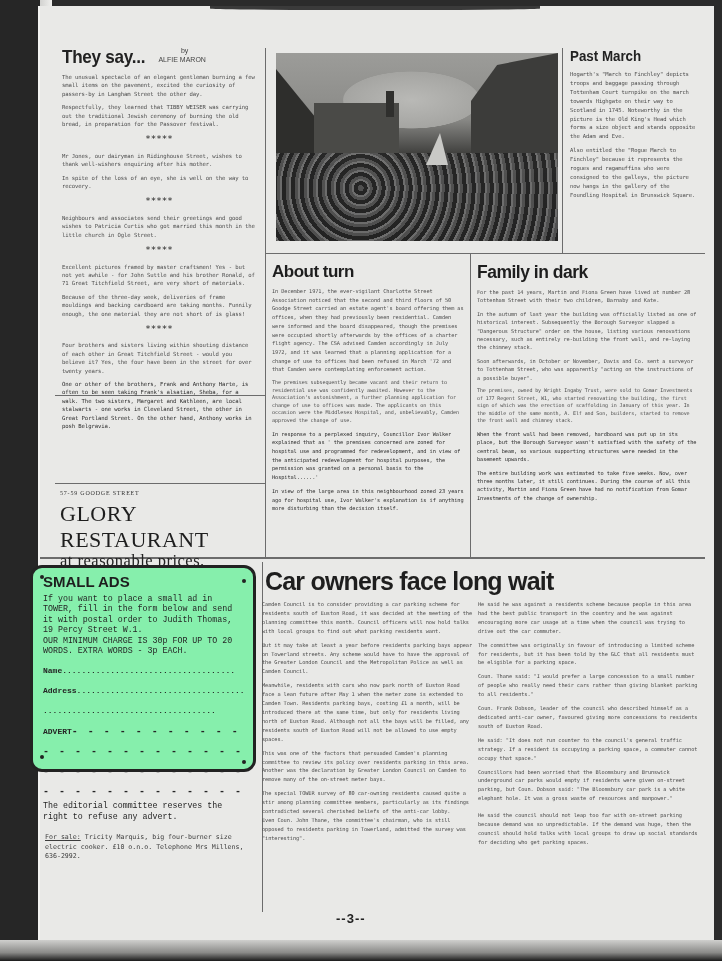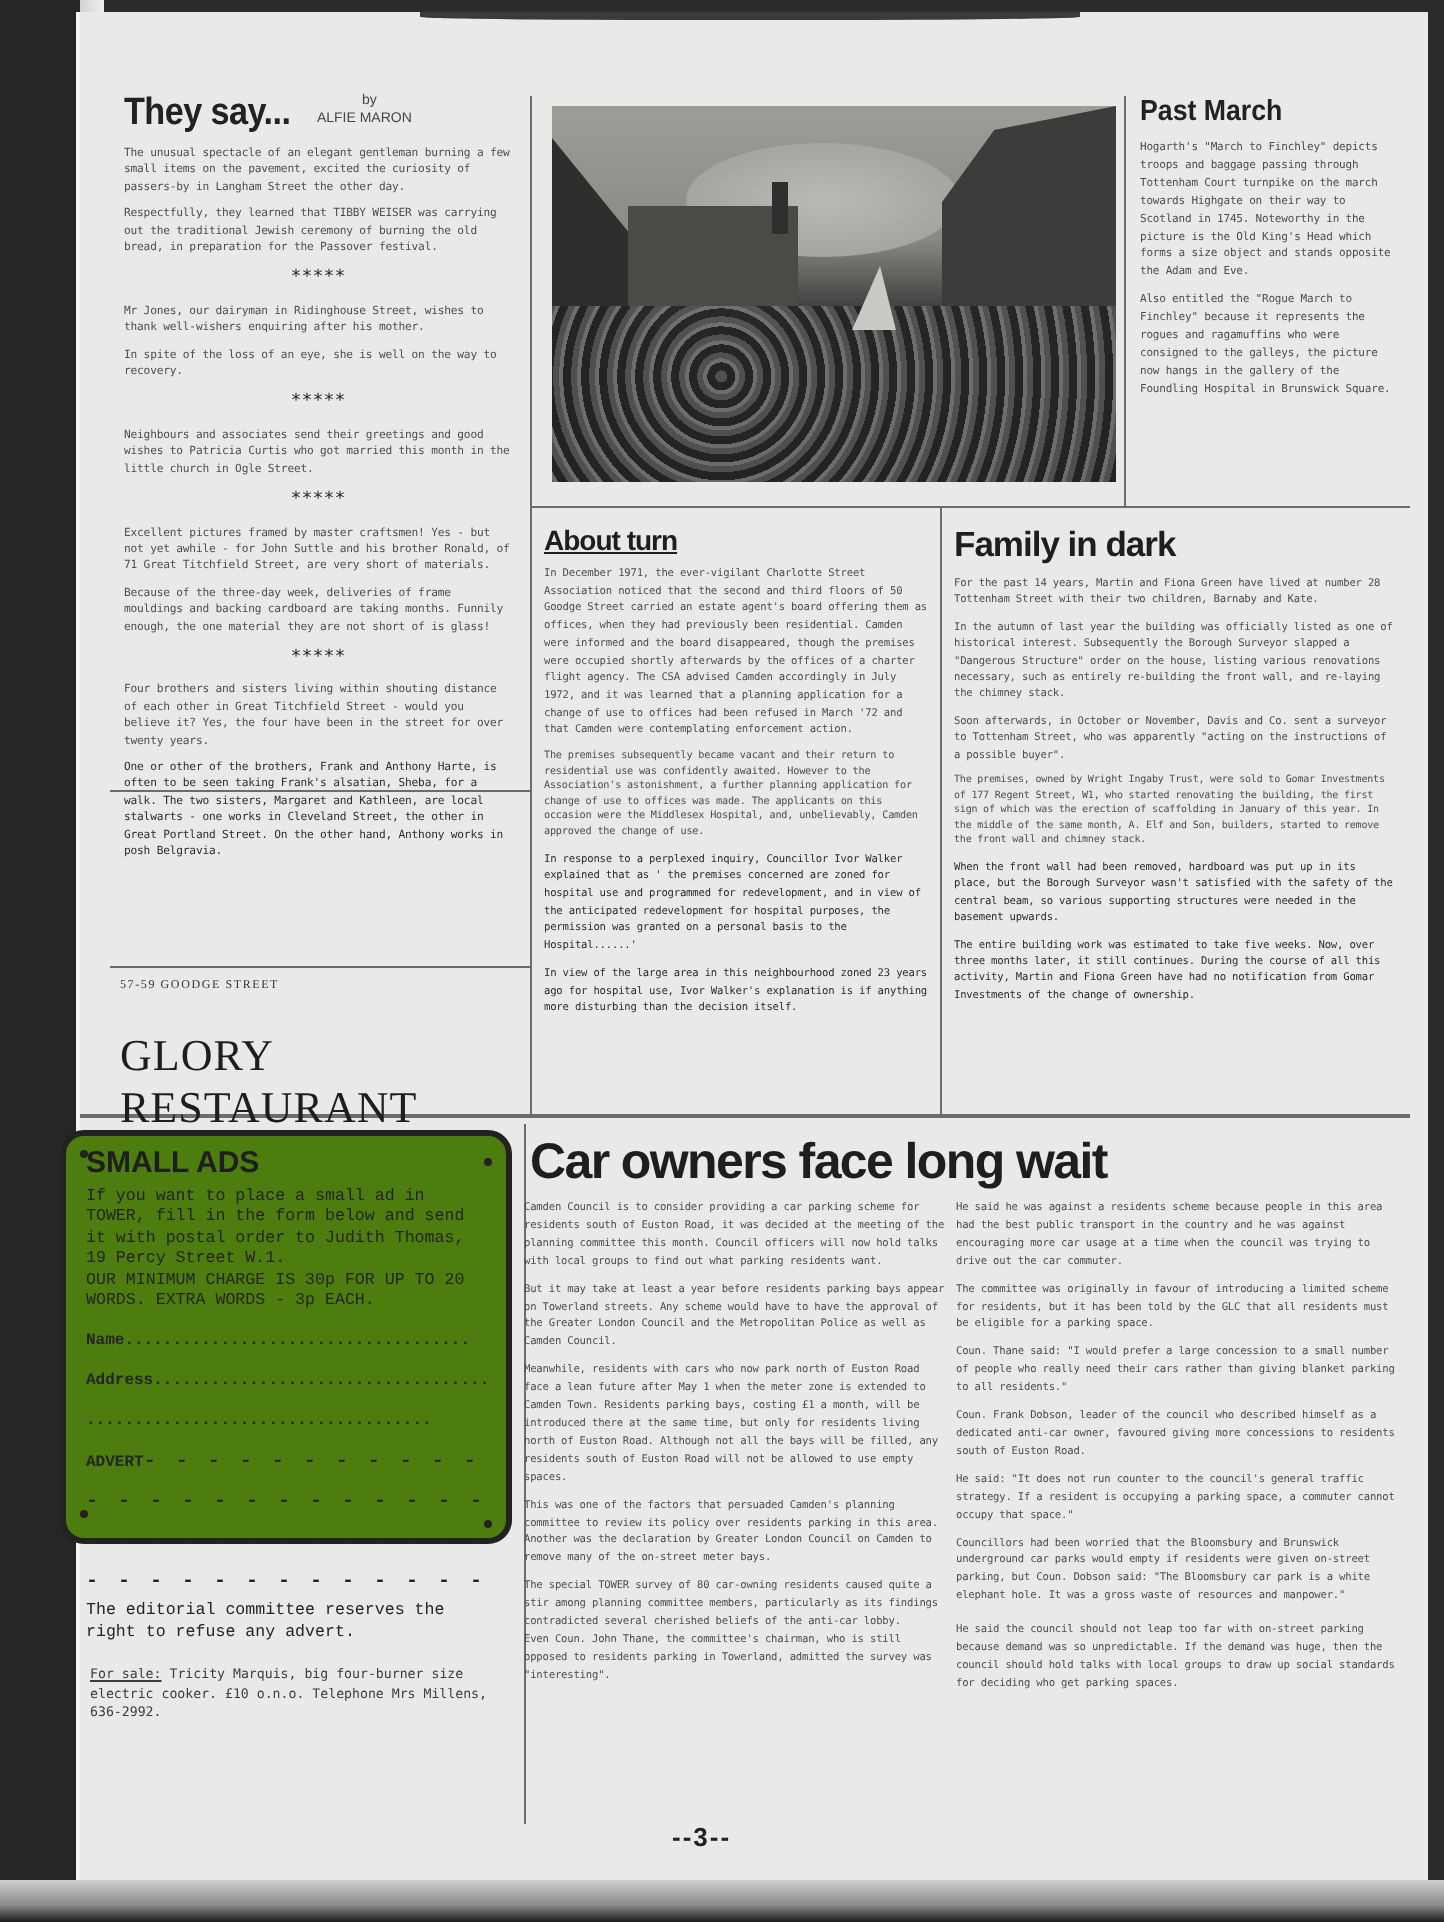--- a/index.html
+++ b/index.html
@@ -49,21 +49,21 @@
   .photo .crowd { position:absolute; left:0; top:100px; width:282px; height:88px;
     background: repeating-radial-gradient(circle at 30% 40%, #555 0 3px, #222 3px 7px, #777 7px 9px); opacity:.85; }
   .photo .flag { position:absolute; left:150px; top:80px; width:0; height:0; border-left:14px solid transparent; border-right:8px solid transparent; border-bottom:32px solid #c9c9c6; }
 
   .glory-label { font-family: "Liberation Serif", serif; font-size: 6px; letter-spacing: 0.8px; color: #333; }
   .glory-title { font-family: "Liberation Serif", serif; font-size: 22px; color: #1e1e1e; letter-spacing: 0.5px; }
   .glory-sub { font-family: "Liberation Serif", serif; font-size: 16.5px; line-height: 15px; color: #222; letter-spacing: 0.5px; }
 
   .smallads-box {
     position: absolute; left: 30px; top: 565px; width: 226px; height: 207px;
-    border: 3px solid #222; border-radius: 12px; background: #4d7c0f;
+    border: 3px solid #222; border-radius: 12px; background: #86efac;
   }
   .sa-dot { position:absolute; width:4px; height:4px; border-radius:50%; background:#222; }
   .sa-title { font-family: "Liberation Sans", sans-serif; font-weight: 700; font-size: 15px; color: #1e1e1e; }
   .typewriter { font-family: "Liberation Mono", monospace; font-weight: 400; font-size: 8.3px; line-height: 10.4px; color: #252525; }
   .form-line { font-family: "Liberation Mono", monospace; font-weight: 700; font-size: 8px; color: #252525; white-space: nowrap; overflow: hidden; }
   .dashes { font-family: "Liberation Mono", monospace; font-weight: 700; font-size: 10px; color: #252525; letter-spacing: 2px; white-space: nowrap; overflow: hidden; }
 
   .classified { font-size: 6.6px; line-height: 9.6px; color: #3c3c3c; margin-left: 25px; }
   .classified .lbl { text-decoration: underline; }
 
@@ -107,21 +107,21 @@
     <p>Excellent pictures framed by master craftsmen! Yes - but not yet awhile - for John Suttle and his brother Ronald, of 71 Great Titchfield Street, are very short of materials.</p>
     <p>Because of the three-day week, deliveries of frame mouldings and backing cardboard are taking months. Funnily enough, the one material they are not short of is glass!</p>
     <div class="stars">*****</div>
     <p>Four brothers and sisters living within shouting distance of each other in Great Titchfield Street - would you believe it? Yes, the four have been in the street for over twenty years.</p>
     <p class="dark">One or other of the brothers, Frank and Anthony Harte, is often to be seen taking Frank's alsatian, Sheba, for a walk. The two sisters, Margaret and Kathleen, are local stalwarts - one works in Cleveland Street, the other in Great Portland Street. On the other hand, Anthony works in posh Belgravia.</p>
   </div>
 </section>
 
 <section class="abs" style="left:60px;top:490px;width:200px;">
   <div class="glory-label">57-59 GOODGE STREET</div>
-  <div class="glory-title" style="margin-top:19px;">GLORY RESTAURANT</div>
+  <div class="glory-title" style="margin-top:5px;">GLORY RESTAURANT</div>
   <div class="glory-sub">at reasonable prices.</div>
 </section>
 
 <div class="photo">
   <div class="bld-l"></div>
     <div class="bld-c"></div>
     <div class="chimney"></div>
     <div class="bld-r"></div>
   <div class="crowd"></div>
     <div class="flag"></div>
@@ -129,21 +129,21 @@
 
 <section class="abs" style="left:570px;top:48px;width:130px;">
   <h2 class="head-narrow" style="font-size:14.5px;transform:scaleX(0.92);">Past March</h2>
   <div class="body-text" style="margin-top:6px;font-size:5.5px;line-height:8.9px;">
     <p>Hogarth's "March to Finchley" depicts troops and baggage passing through Tottenham Court turnpike on the march towards Highgate on their way to Scotland in 1745. Noteworthy in the picture is the Old King's Head which forms a size object and stands opposite the Adam and Eve.</p>
     <p>Also entitled the "Rogue March to Finchley" because it represents the rogues and ragamuffins who were consigned to the galleys, the picture now hangs in the gallery of the Foundling Hospital in Brunswick Square.</p>
   </div>
 </section>
 
 <section class="abs" style="left:272px;top:262px;width:192px;">
-  <h2 class="head-sans" style="font-size:14px;text-decoration:underline;">About turn</h2>
+  <h2 class="head-sans" style="font-size:17px;">About turn</h2>
   <div class="body-text" style="margin-top:5px;font-size:5.3px;line-height:8.7px;">
     <p>In December 1971, the ever-vigilant Charlotte Street Association noticed that the second and third floors of 50 Goodge Street carried an estate agent's board offering them as offices, when they had previously been residential. Camden were informed and the board disappeared, though the premises were occupied shortly afterwards by the offices of a charter flight agency. The CSA advised Camden accordingly in July 1972, and it was learned that a planning application for a change of use to offices had been refused in March '72 and that Camden were contemplating enforcement action.</p>
     <p style="font-size:5.1px;line-height:7.6px;">The premises subsequently became vacant and their return to residential use was confidently awaited. However to the Association's astonishment, a further planning application for change of use to offices was made. The applicants on this occasion were the Middlesex Hospital, and, unbelievably, Camden approved the change of use.</p>
     <p class="dark">In response to a perplexed inquiry, Councillor Ivor Walker explained that as ' the premises concerned are zoned for hospital use and programmed for redevelopment, and in view of the anticipated redevelopment for hospital purposes, the permission was granted on a personal basis to the Hospital......'</p>
     <p class="dark">In view of the large area in this neighbourhood zoned 23 years ago for hospital use, Ivor Walker's explanation is if anything more disturbing than the decision itself.</p>
   </div>
 </section>
 
 <section class="abs" style="left:477px;top:262px;width:222px;">
   <h2 class="head-sans" style="font-size:17.5px;">Family in dark</h2>

